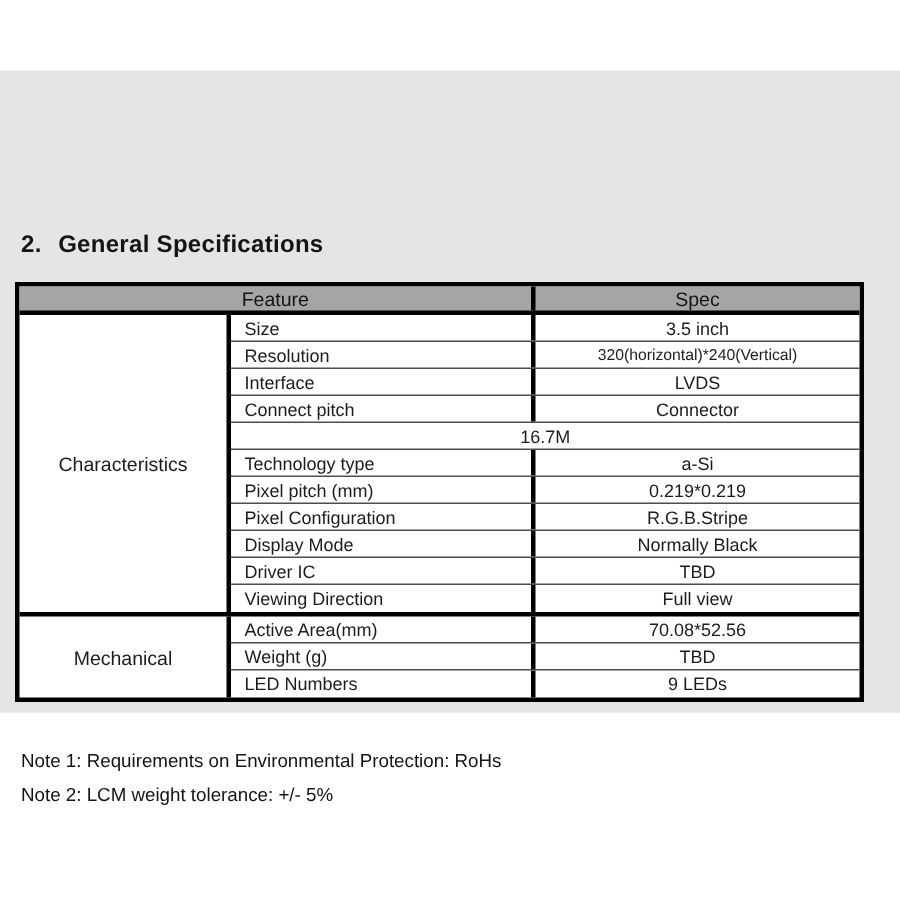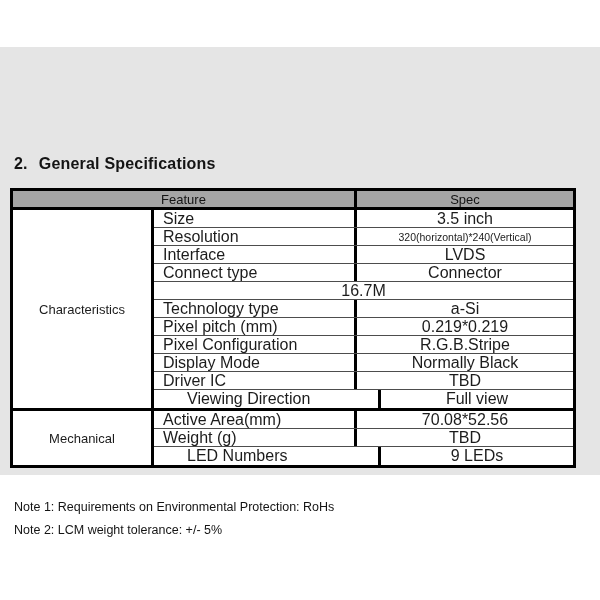--- a/index.html
+++ b/index.html
@@ -61,25 +61,25 @@
     align-items: center;
     justify-content: center;
     font-size: 13px;
   }
   .rows { flex: 1; display: flex; flex-direction: column; }
   .row {
     display: flex;
     height: 18px;
     border-bottom: 1px solid #4d4d4d;
   }
-  .row:last-child { border-bottom: none; padding-left: 24px; }
+  .row:last-child { border-bottom: none; }
   .cell {
     display: flex;
     align-items: center;
-    font-size: 16px;
+    font-size: 12px;
     white-space: nowrap;
     overflow: hidden;
   }
   .cell.feature {
     width: 203px;
     border-right: 3px solid #000;
     padding-left: 9px;
   }
   .cell.spec { flex: 1; justify-content: center; }
   .cell.spec.small { font-size: 10.5px; }
@@ -117,21 +117,21 @@
         </div>
         <div class="row">
           <div class="cell feature">Resolution</div>
           <div class="cell spec small">320(horizontal)*240(Vertical)</div>
         </div>
         <div class="row">
           <div class="cell feature">Interface</div>
           <div class="cell spec">LVDS</div>
         </div>
         <div class="row">
-          <div class="cell feature">Connect type</div>
+          <div class="cell feature">Connect pitch</div>
           <div class="cell spec">Connector</div>
         </div>
         <div class="row">
           <div class="cell spec">16.7M</div>
         </div>
         <div class="row">
           <div class="cell feature">Technology type</div>
           <div class="cell spec">a-Si</div>
         </div>
         <div class="row">

